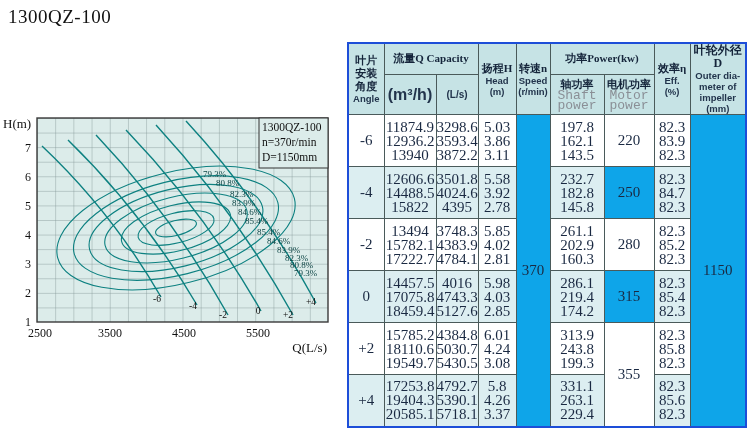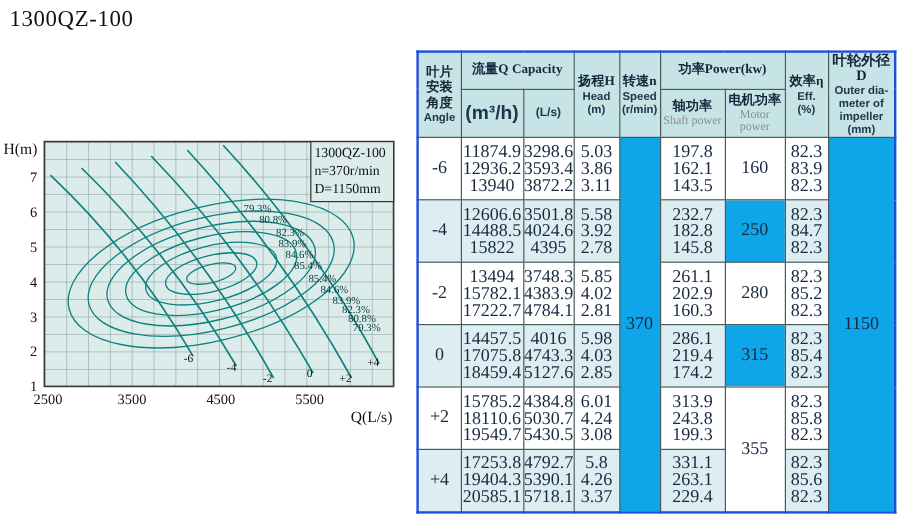--- a/index.html
+++ b/index.html
@@ -16,21 +16,21 @@
   
   #spec-table{position:absolute;left:347px;top:42px;width:398px;height:383px;
       border-collapse:collapse;table-layout:fixed;font-family:"Liberation Serif",serif;}
   #spec-table th,#spec-table td{border:1px solid #4a5a5a;padding:0;vertical-align:middle;
       text-align:center;overflow:hidden;}
   #spec-table{border:2px solid #1d4ed8;}
   #spec-table th{background:#c6e3e5;font-weight:normal;}
   .cn{font-size:11px;font-weight:bold;color:#15253b;line-height:13px;white-space:pre-line;}
   .en{font-family:"Liberation Sans",sans-serif;font-size:9.5px;font-weight:bold;
       color:#22344c;line-height:11px;white-space:pre-line;}
-  .sub{font-family:Liberation Serif, serif;font-size:10px;font-weight:normal;
+  .sub{font-family:Liberation Mono, monospace;font-size:13px;font-weight:normal;
       color:#8a8f96;line-height:10px;white-space:pre-line;}
   .ml{white-space:pre-line;font-size:10.5px;line-height:14px;color:#1a2942;}
   td.num{font-size:15px;color:#1a2942;}
   tr.alt td{background:#dceef1;}
   tr.alt td.motor, td.speed, td.dia{background:#0ea5e9;}
   tr.datarow{height:52px;}
 </style>
 </head>
 <body>
 
@@ -200,21 +200,21 @@
         <td class="num ml">3298.6
 3593.4
 3872.2</td>
         <td class="num ml">5.03
 3.86
 3.11</td>
         <td class="num speed" rowspan="6">370</td>
         <td class="num ml">197.8
 162.1
 143.5</td>
-        <td class="num motor">160</td>
+        <td class="num motor">220</td>
         <td class="num ml">82.3
 83.9
 82.3</td>
         <td class="num dia" rowspan="6">1150</td>
       </tr>
       <tr class="datarow alt">
         <td class="num">-4</td>
         <td class="num ml">12606.6
 14488.5
 15822</td>

